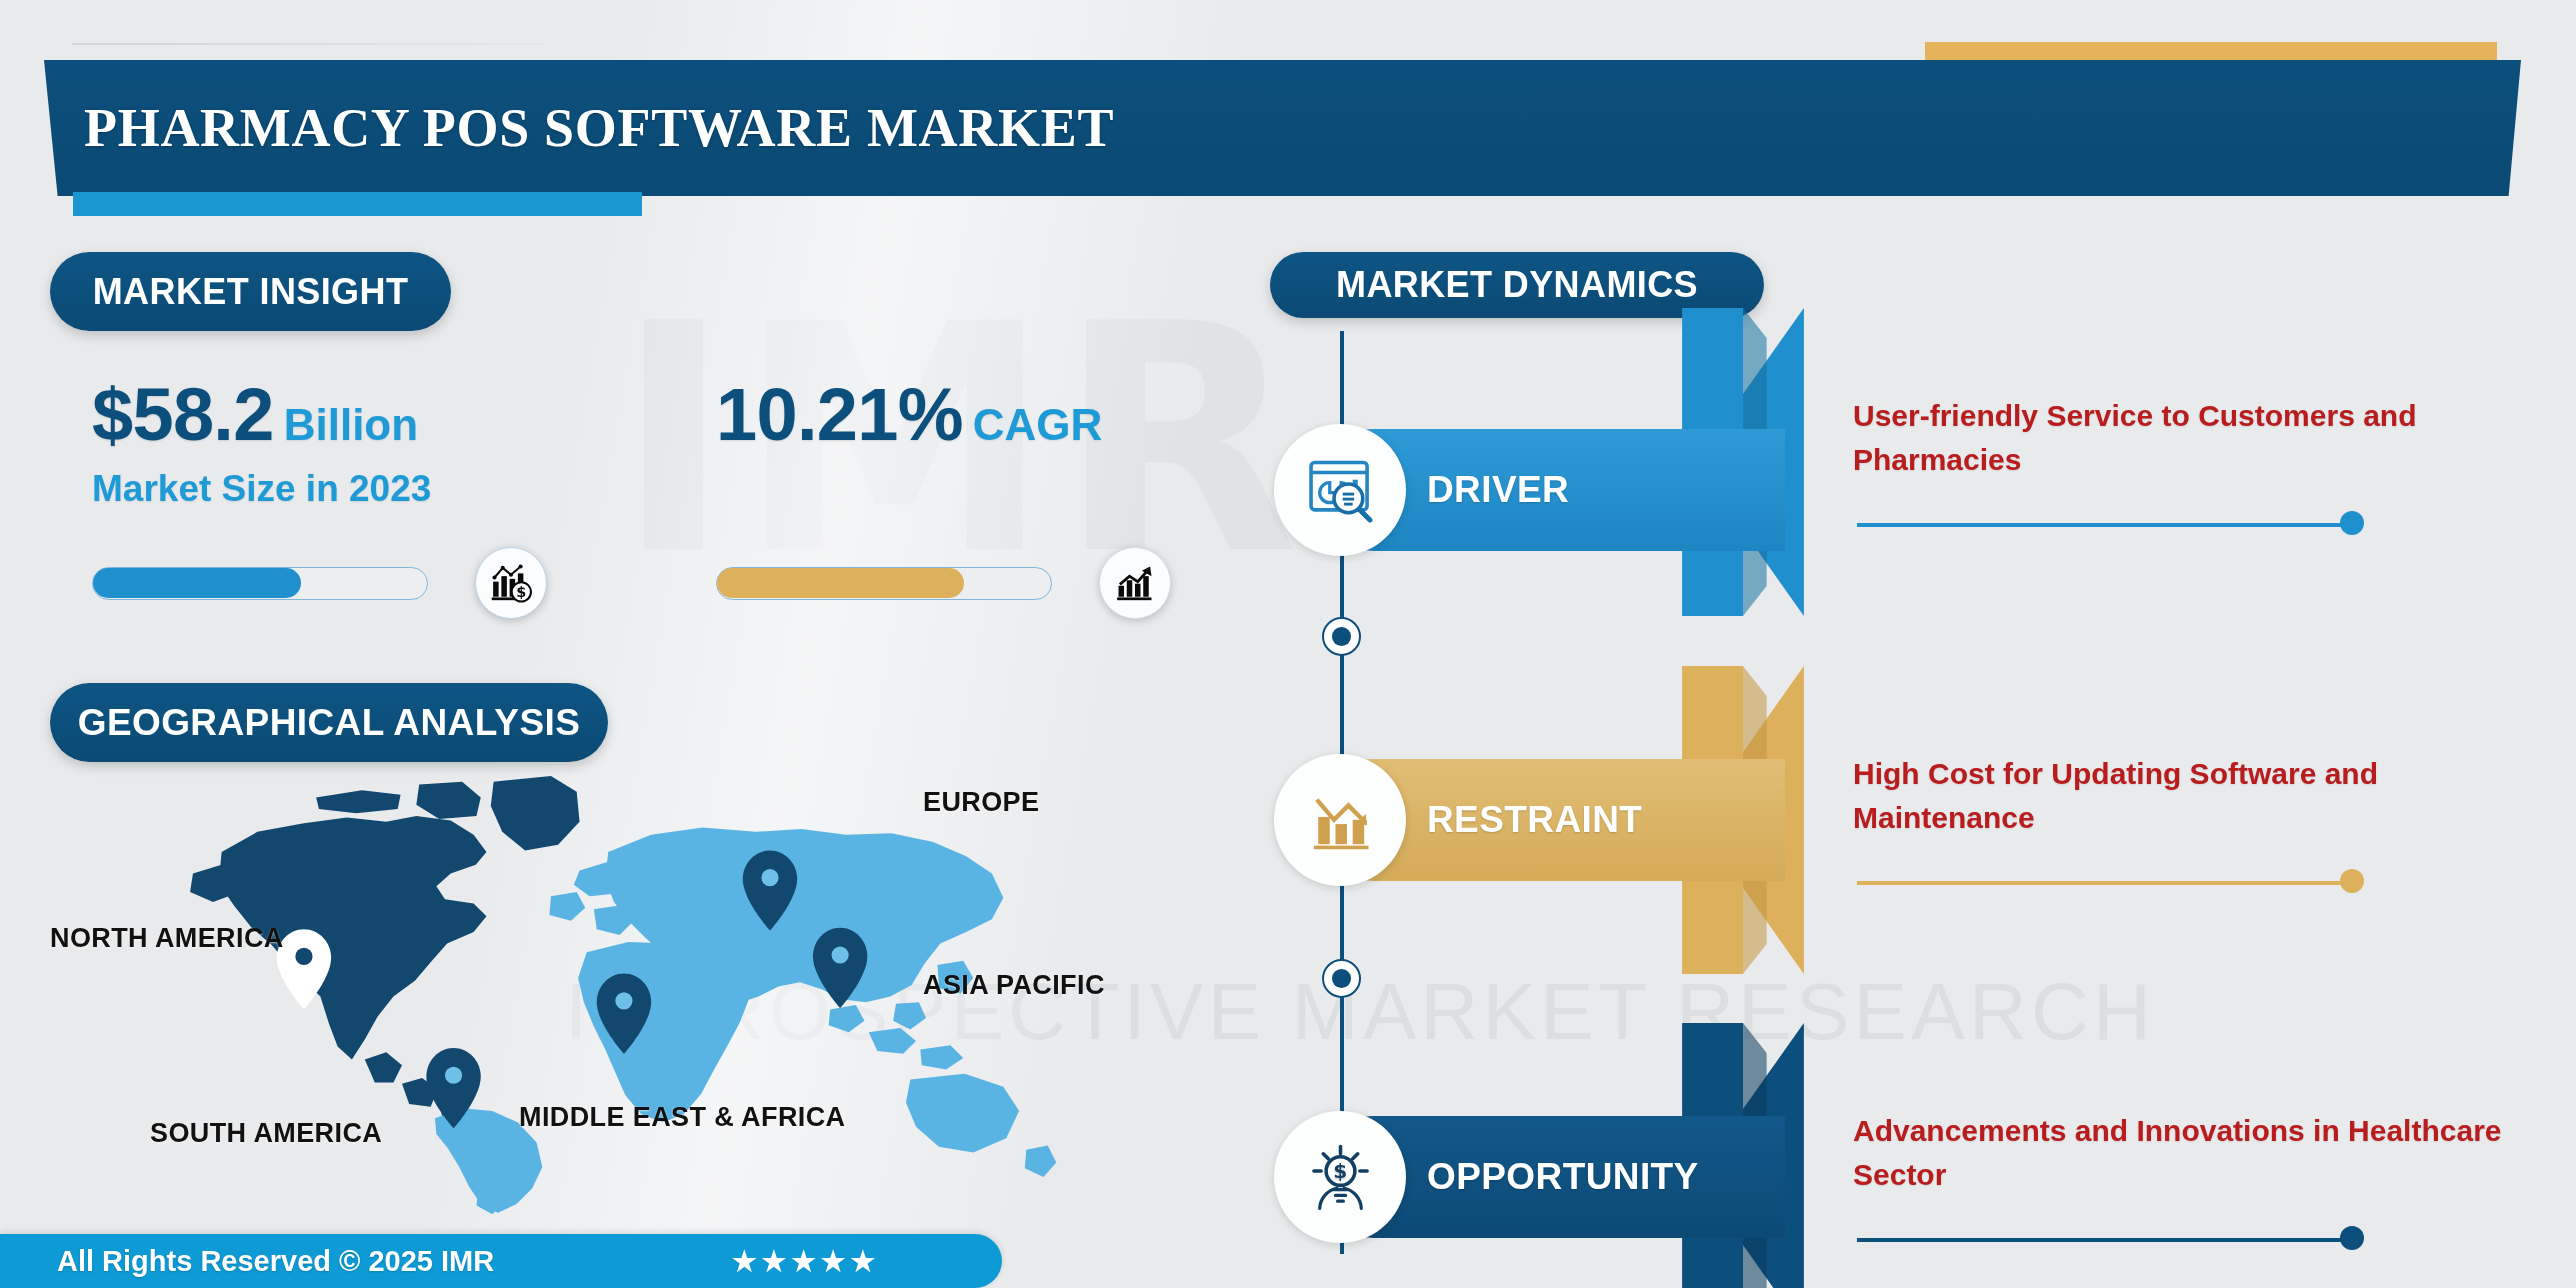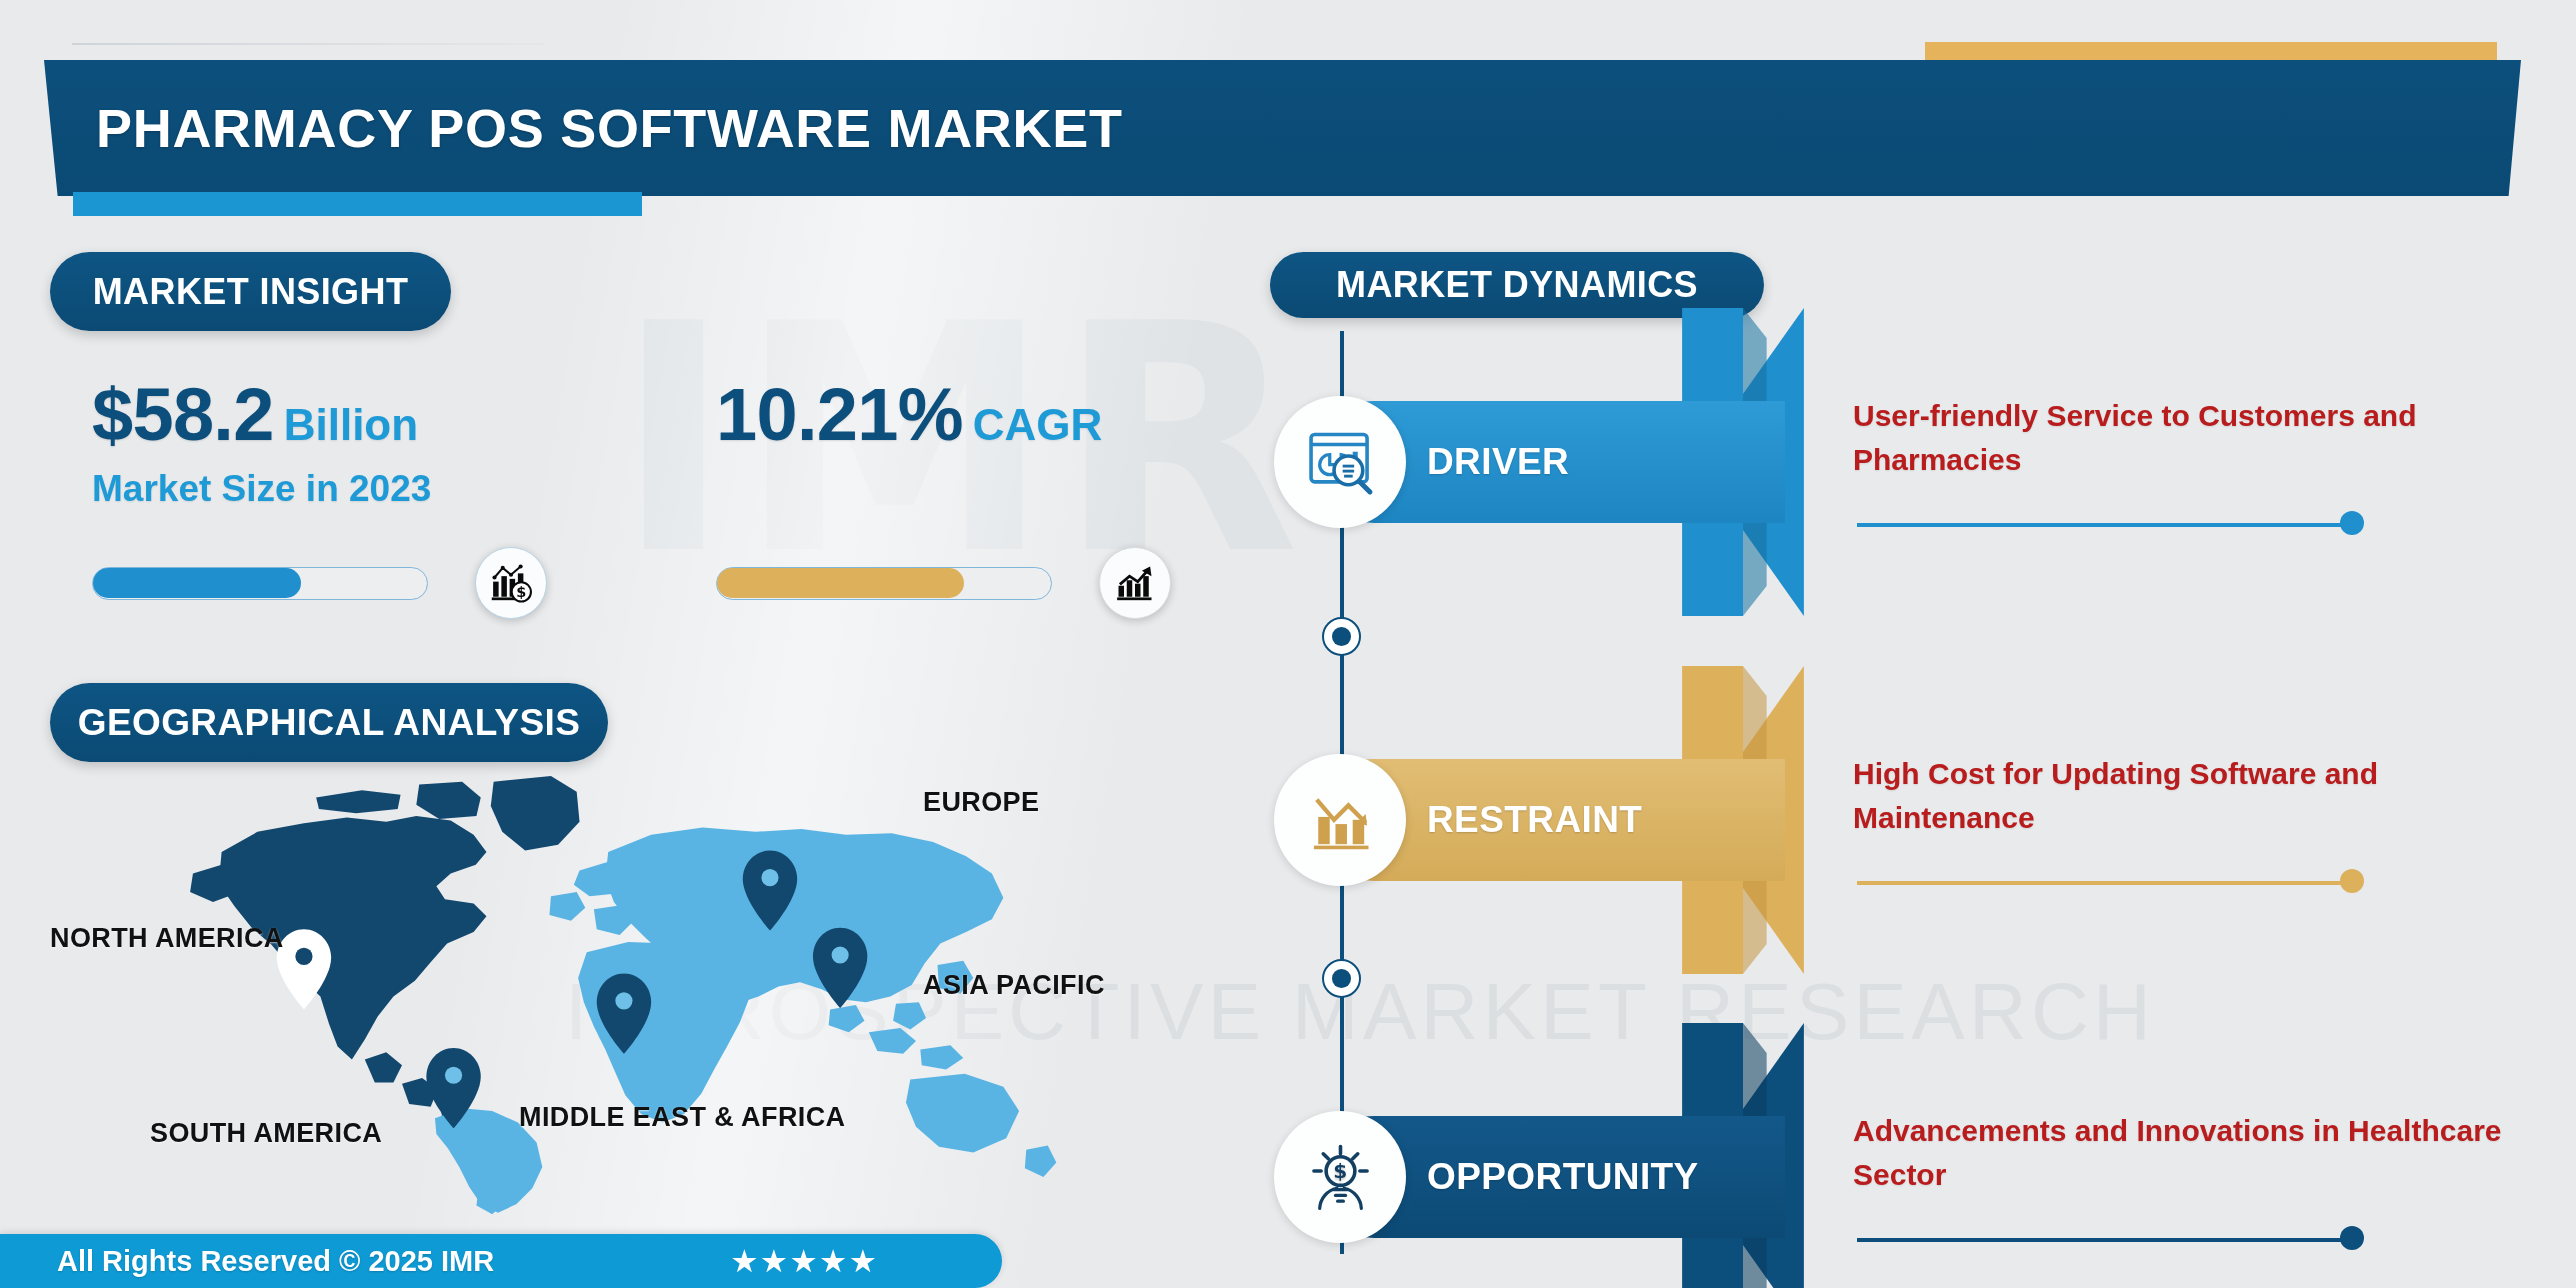--- a/index.html
+++ b/index.html
@@ -41,22 +41,22 @@
   }
   #hdr-bar {
     position:absolute; left:44px; top:60px; width:2477px; height:136px;
     background:linear-gradient(180deg,#0d4f7c 0%,#0a4a74 100%);
     clip-path: polygon(0 0, 100% 0, 99.5% 100%, 0.55% 100%);
     box-shadow: 0 4.3px 13px rgba(0,0,0,.18);
     display:flex; align-items:center;
   }
   #hdr-title {
     color:#ffffff; font-size:54px; font-weight:700;
-    letter-spacing:0.7px; margin-left:52px;
-    font-family:Liberation Sans, sans-serif;
+    letter-spacing:0.7px; margin-left:40px;
+    font-family:Liberation Serif, serif;
     text-shadow:0 1.4px 2.9px rgba(0,0,0,.25);
   }
   #hdr-accent {
     position:absolute; left:73px; top:192px; width:569px; height:24px;
     background:#1b96d2;
   }
 
   
   .pill {
     position:absolute;
@@ -167,21 +167,21 @@
     box-shadow:0 2.1px 8.6px rgba(0,0,0,.14);
   }
   .dyn-text {
     position:absolute; left:572px; top:36px; width:665px;
     font-size:30px; font-weight:700; color:#b91c1c; line-height:1.45;
     text-shadow:0 1.4px 2.1px rgba(0,0,0,.10);
   }
   .dyn-underline { position:absolute; left:576px; height:4.3px; }
   .dyn-dot { position:absolute; width:24px; height:24px; border-radius:50%; }
 
-  #row-driver .badge { width:472px; background:linear-gradient(180deg,#2e9bd6,#1d85c2); }
+  #row-driver .badge { width:472px; background:linear-gradient(180deg,#2e9bd6,#1d85c2);margin-top:28px; }
   #row-driver .dyn-underline { top:165px; width:494px; background:#1f8fce; }
   #row-driver .dyn-dot { left:1059px; top:153px; background:#1f8fce; }
 
   #row-restr .badge { width:472px; background:linear-gradient(180deg,#e1bd74,#d4ab58); }
   #row-restr .dyn-underline { top:165px; width:494px; background:#ddb05c; }
   #row-restr .dyn-dot { left:1059px; top:153px; background:#ddb05c; }
 
   #row-opp .badge { width:472px; background:linear-gradient(180deg,#13588a,#0c4a75); }
   #row-opp .dyn-underline { top:165px; width:494px; background:#0d4f7c; }
   #row-opp .dyn-dot { left:1059px; top:153px; background:#0d4f7c; }

